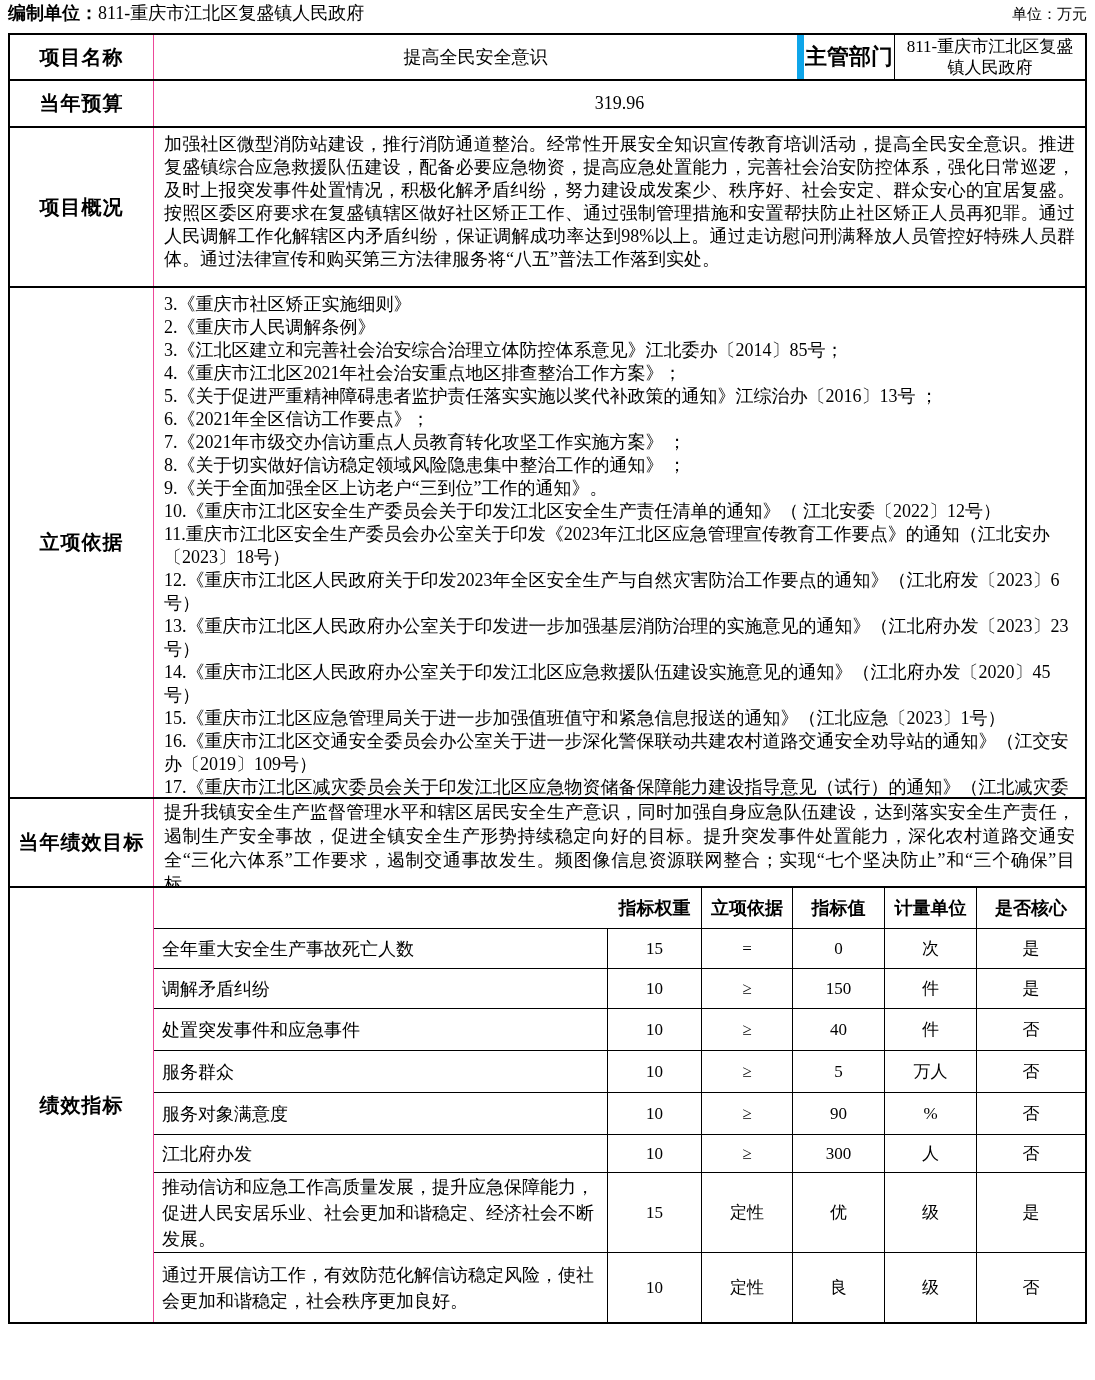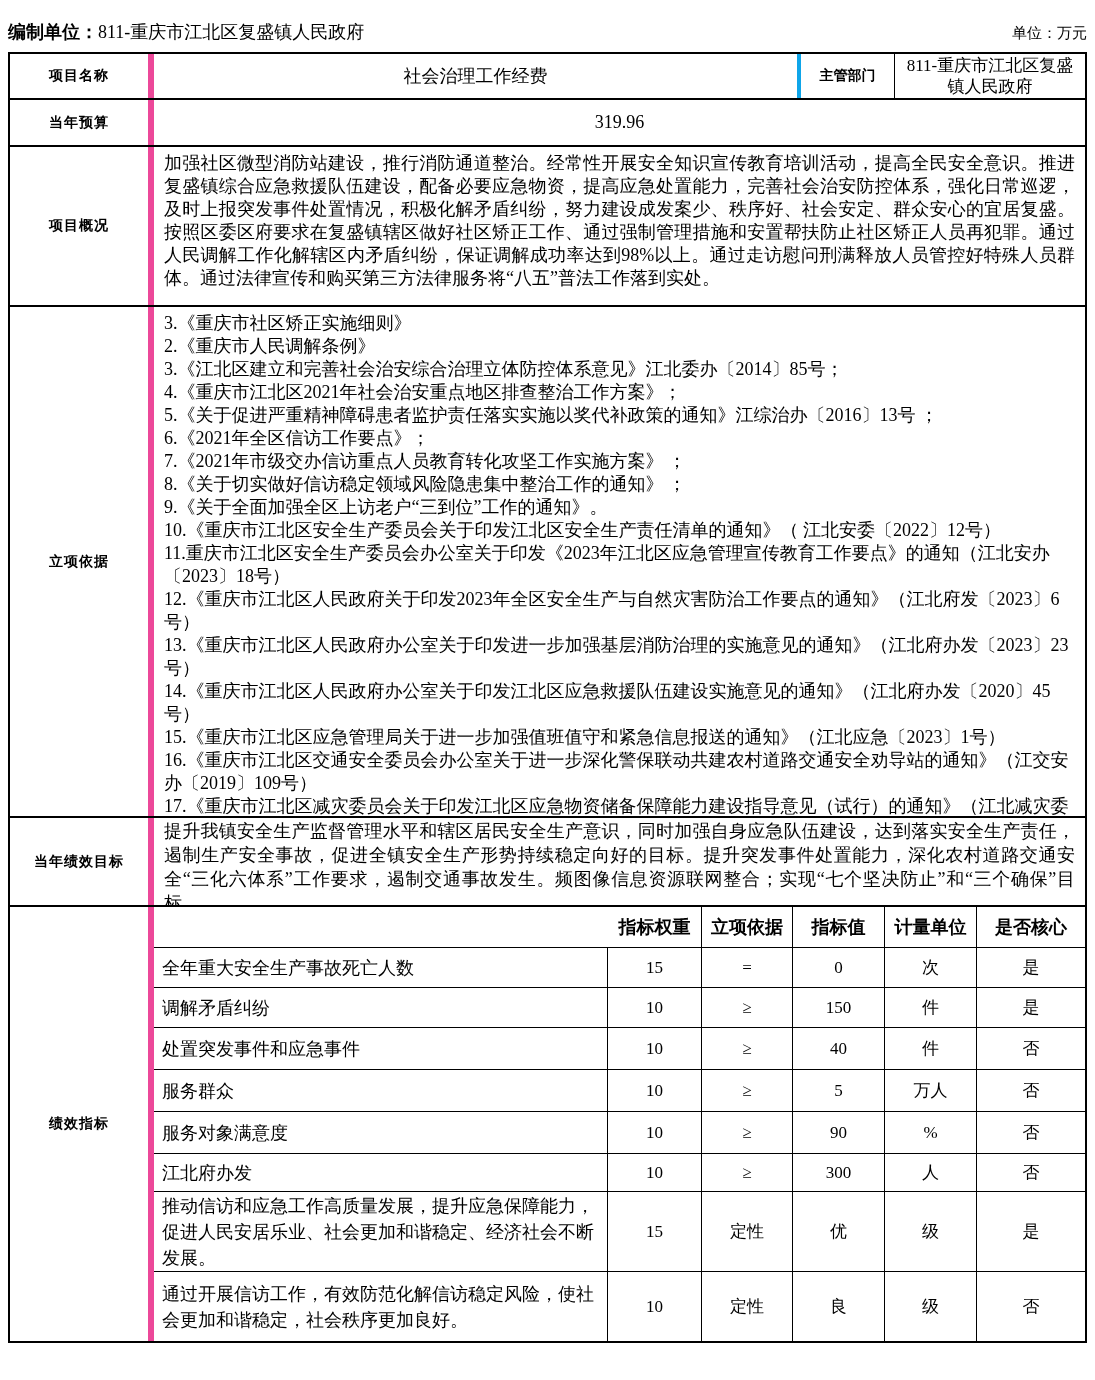--- a/index.html
+++ b/index.html
@@ -15,54 +15,54 @@
     padding-top: 10px;
     text-align: center;
     font-size: 29px;
     font-weight: bold;
     letter-spacing: 1px;
   }
   .meta {
     display: flex;
     justify-content: space-between;
     align-items: flex-end;
-    margin: 20px 8px 8px 8px;
+    margin: 1px 8px 8px 8px;
   }
   .meta-left { font-size: 18px; }
   .meta-left .lbl { font-weight: bold; }
   .meta-right { font-size: 15px; padding-bottom: 1px; }
 
   .tbl {
     margin: 0 8px;
     border: 2px solid #000;
     width: 1079px;
   }
   .row { display: flex; width: 100%; }
   .row + .row { border-top: 2px solid #000; }
   .cell-label {
     flex: 0 0 144px;
-    border-right: 6px solid #ec4899;
+    border-right: 1px solid #ec4899;
     display: flex; align-items: center; justify-content: center;
     font-weight: bold;
-    font-size: 14px;
+    font-size: 20px;
     letter-spacing: 1px;
     text-align: left;
     padding: 2px;
   }
   .flex1 { flex: 1 1 auto; min-width: 0; }
   .cell-center {
     display: flex; align-items: center; justify-content: center;
     font-size: 18px;
   }
   .cell-dept-label {
     flex: 0 0 98px;
-    border-left: 4px solid #0ea5e9;
+    border-left: 7px solid #0ea5e9;
     border-right: 1px solid #000;
     display: flex; align-items: center; justify-content: center;
-    font-weight: bold; font-size: 14px;
+    font-weight: bold; font-size: 22px;
   }
   .cell-dept-value {
     flex: 0 0 190px;
     display: flex; align-items: center; justify-content: center;
     text-align: center;
     font-size: 17px; line-height: 21px;
     padding: 0 10px;
   }
   .cell-text {
     padding: 5px 10px 4px 10px;
@@ -109,21 +109,21 @@
     <div class="meta-left">
       <span class="lbl">编制单位：</span><span>811-重庆市江北区复盛镇人民政府</span>
     </div>
     <div class="meta-right">单位：万元</div>
   </div>
 
   <div class="tbl">
 
     <div class="row" style="height:44px">
       <div class="cell-label">项目名称</div>
-      <div class="cell-center flex1">社会治理工作经费</div>
+      <div class="cell-center flex1">提高全民安全意识</div>
       <div class="cell-dept-label">主管部门</div>
       <div class="cell-dept-value">811-重庆市江北区复盛镇人民政府</div>
     </div>
 
     <div class="row" style="height:47px">
       <div class="cell-label">当年预算</div>
       <div class="cell-center flex1">319.96</div>
     </div>
 
     <div class="row" style="height:160px">

